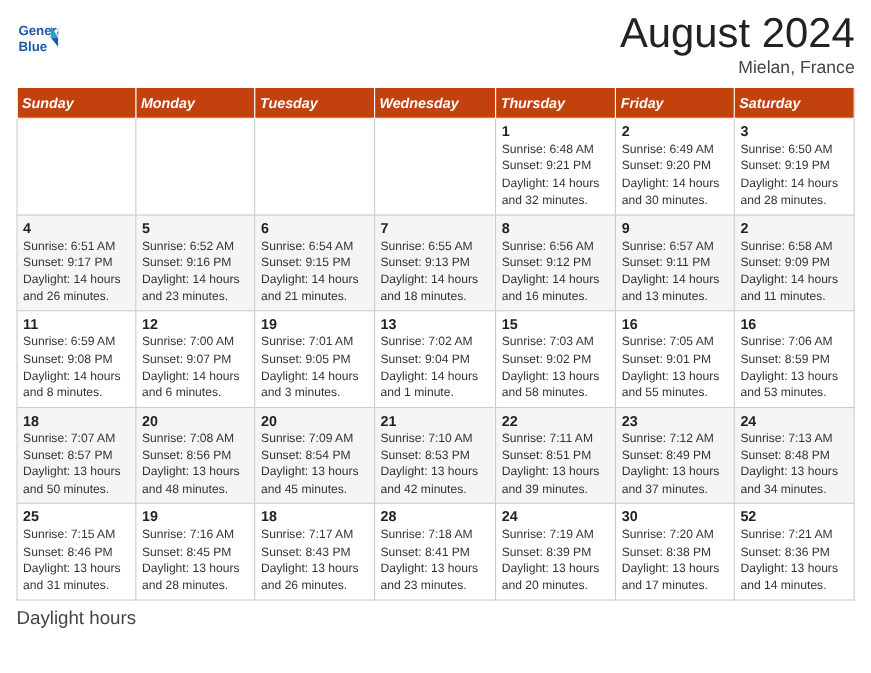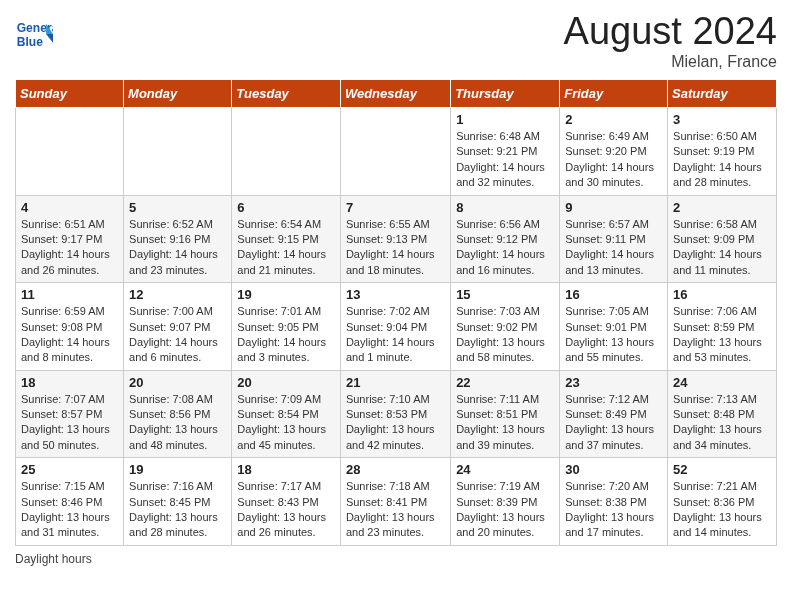--- a/index.html
+++ b/index.html
@@ -75,21 +75,21 @@
       margin-bottom: 2px;
     }
     .day-detail {
       color: #333;
       font-size: 11px;
       line-height: 1.4;
     }
     .empty-cell { background: #fff !important; }
     .footer {
       margin-top: 6px;
-      font-size: 12px;
+      font-size: 17px;
       color: #444;
       display: flex;
       gap: 30px;
     }
   </style>
 </head>
 <body>
 
 <div class="header">
   <div class="logo">

